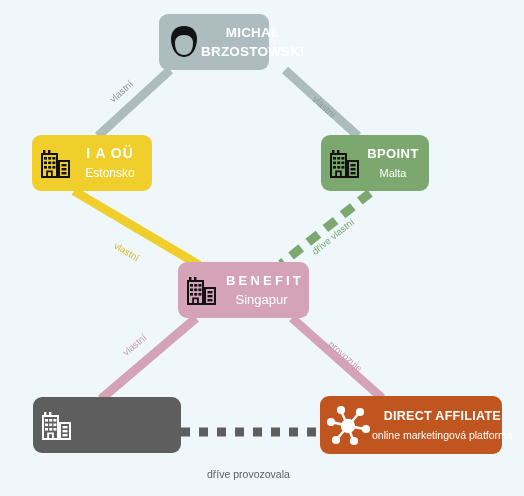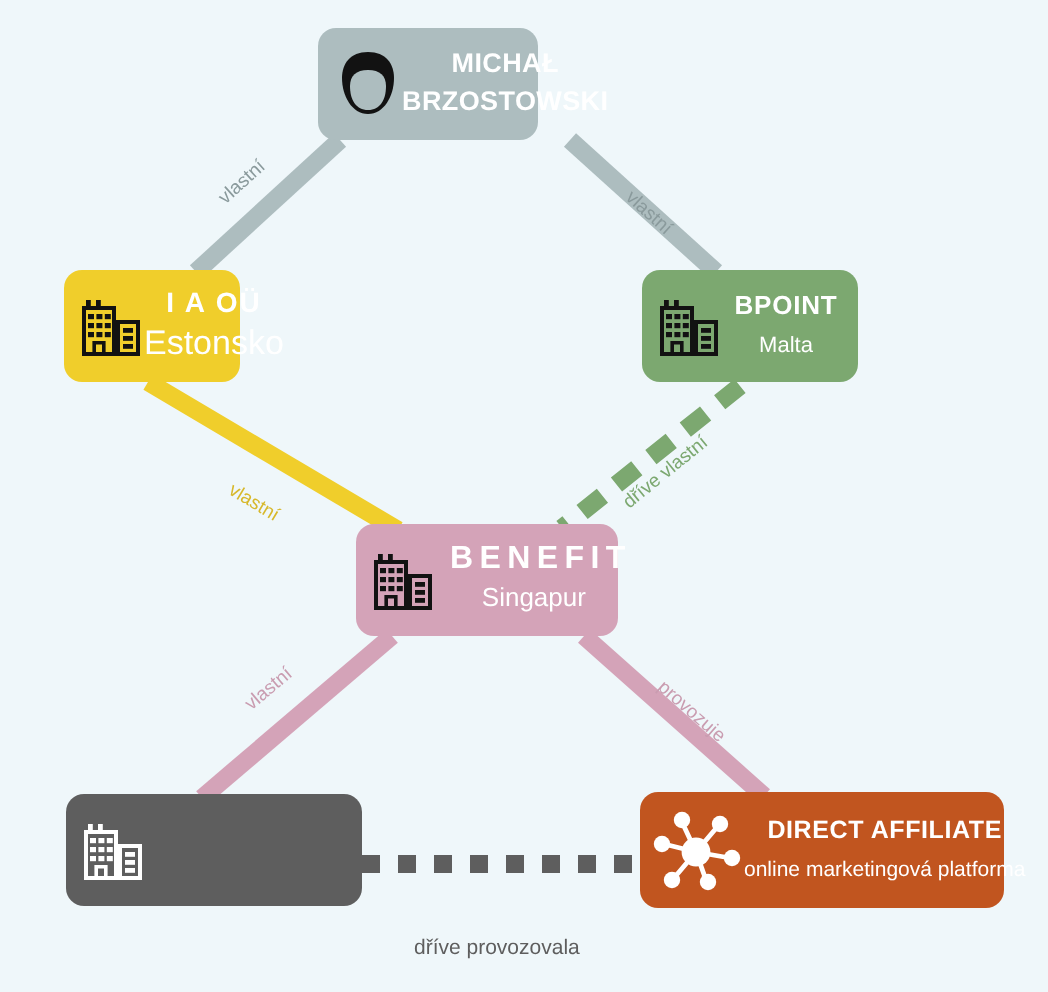--- a/index.html
+++ b/index.html
@@ -55,41 +55,41 @@
 
   
   #node-michal {
     left: 159px; top: 14px; width: 110px; height: 56px;
     background: #adbdbf;
     padding-left: 8px;
   }
   #node-michal .title { font-size: 13.5px; letter-spacing: .2px; }
 
   #node-ia {
-    left: 32px; top: 135px; width: 88px; height: 56px;
+    left: 32px; top: 135px; width: 120px; height: 56px;
     background: #f0ce2b;
     padding-left: 8px;
   }
   #node-ia .title { font-size: 14px; letter-spacing: 1px; }
-  #node-ia .sub { font-size: 17px; }
+  #node-ia .sub { font-size: 12px; }
 
   #node-bpoint {
     left: 321px; top: 135px; width: 108px; height: 56px;
     background: #7ca870;
     padding-left: 8px;
   }
   #node-bpoint .title { font-size: 13px; letter-spacing: .4px; }
   #node-bpoint .sub { font-size: 11px; }
 
   #node-benefit {
     left: 178px; top: 262px; width: 131px; height: 56px;
     background: #d4a3b8;
     padding-left: 8px;
   }
-  #node-benefit .title { font-size: 16px; letter-spacing: 3.2px; margin-left: 7px; }
+  #node-benefit .title { font-size: 13px; letter-spacing: 3.2px; margin-left: 7px; }
   #node-benefit .sub { font-size: 13px; margin-top: 16px; }
 
   #node-group {
     left: 33px; top: 397px; width: 148px; height: 56px;
     background: #5e5e5e;
     padding-left: 8px;
   }
   #node-group .title { font-size: 12.5px; letter-spacing: .3px; }
   #node-group .sub { font-size: 11px; }
 

